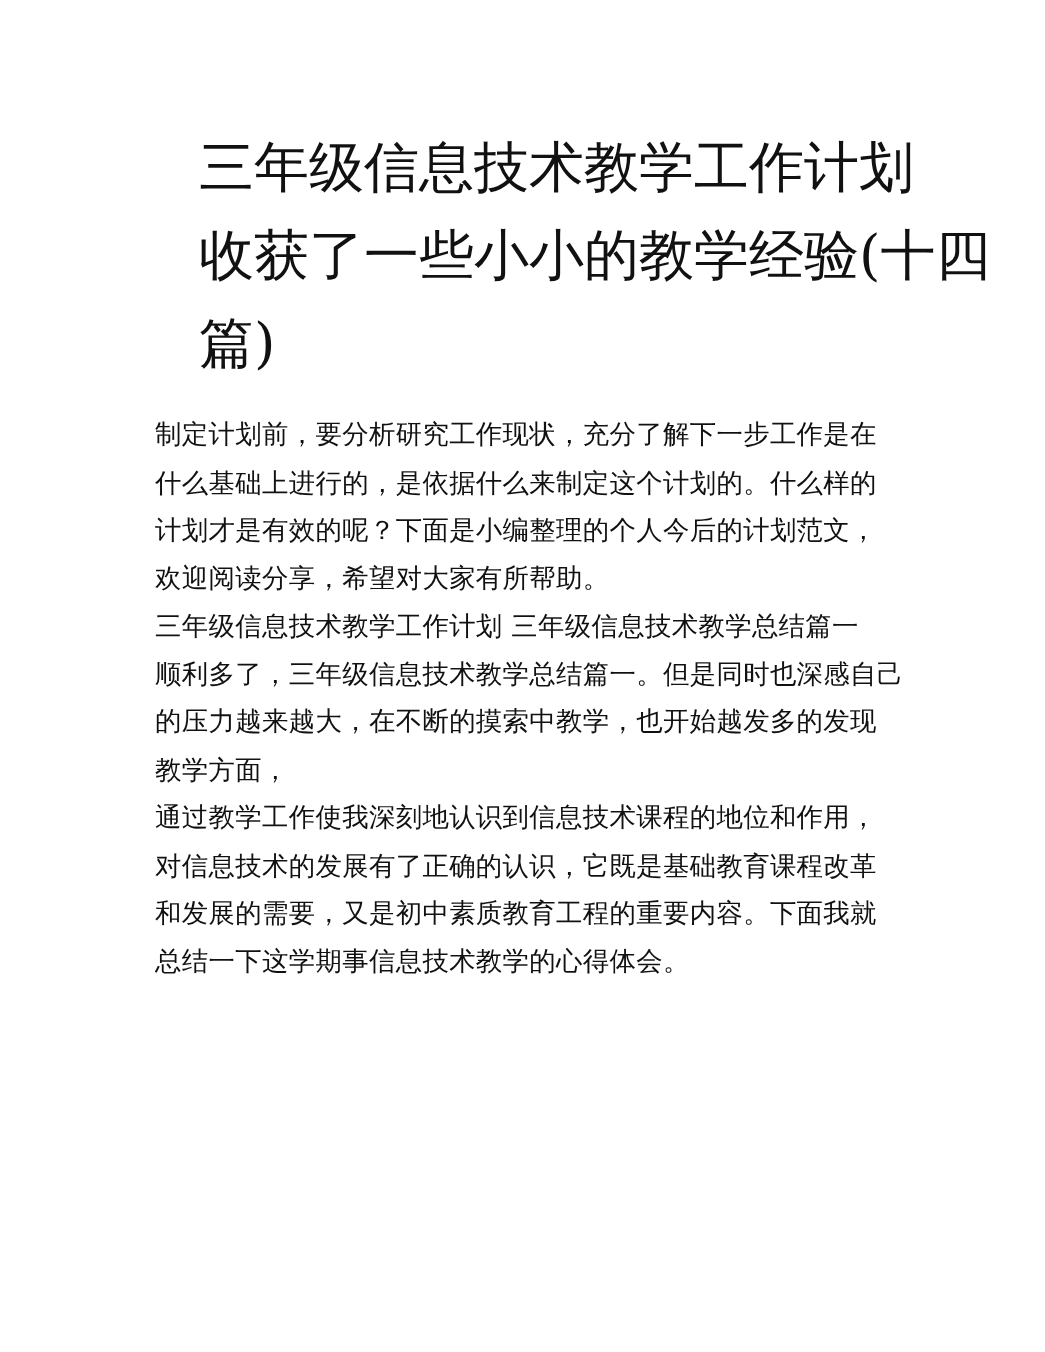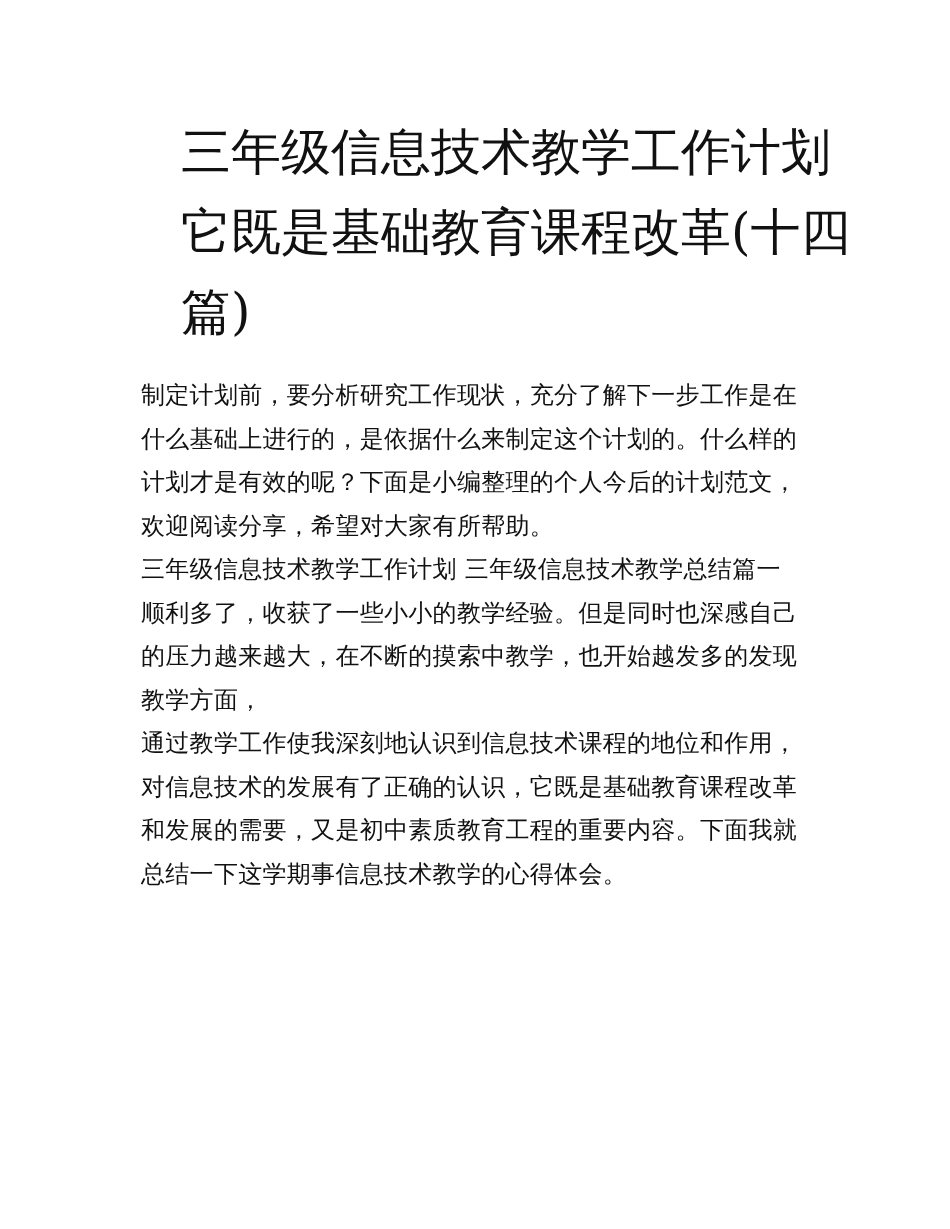--- a/index.html
+++ b/index.html
@@ -44,38 +44,38 @@
       white-space: nowrap;
       letter-spacing: 0.3px;
     }
   </style>
 </head>
 <body>
 
 <div class="page">
   <h1 class="title">
     <span class="title-line">三年级信息技术教学工作计划</span>
-    <span class="title-line">它既是基础教育课程改革(十四</span>
+    <span class="title-line">收获了一些小小的教学经验(十四</span>
     <span class="title-line">篇)</span>
   </h1>
 
   <div class="body">
     <div>
       <span class="para-line">制定计划前，要分析研究工作现状，充分了解下一步工作是在</span>
       <span class="para-line">什么基础上进行的，是依据什么来制定这个计划的。什么样的</span>
       <span class="para-line">计划才是有效的呢？下面是小编整理的个人今后的计划范文，</span>
       <span class="para-line">欢迎阅读分享，希望对大家有所帮助。</span>
     </div>
 
     <div>
       <span class="para-line">三年级信息技术教学工作计划 三年级信息技术教学总结篇一</span>
     </div>
 
     <div>
-      <span class="para-line">顺利多了，收获了一些小小的教学经验。但是同时也深感自己</span>
+      <span class="para-line">顺利多了，三年级信息技术教学总结篇一。但是同时也深感自己</span>
       <span class="para-line">的压力越来越大，在不断的摸索中教学，也开始越发多的发现</span>
       <span class="para-line">教学方面，</span>
     </div>
 
     <div>
       <span class="para-line">通过教学工作使我深刻地认识到信息技术课程的地位和作用，</span>
       <span class="para-line">对信息技术的发展有了正确的认识，它既是基础教育课程改革</span>
       <span class="para-line">和发展的需要，又是初中素质教育工程的重要内容。下面我就</span>
       <span class="para-line">总结一下这学期事信息技术教学的心得体会。</span>
     </div>

